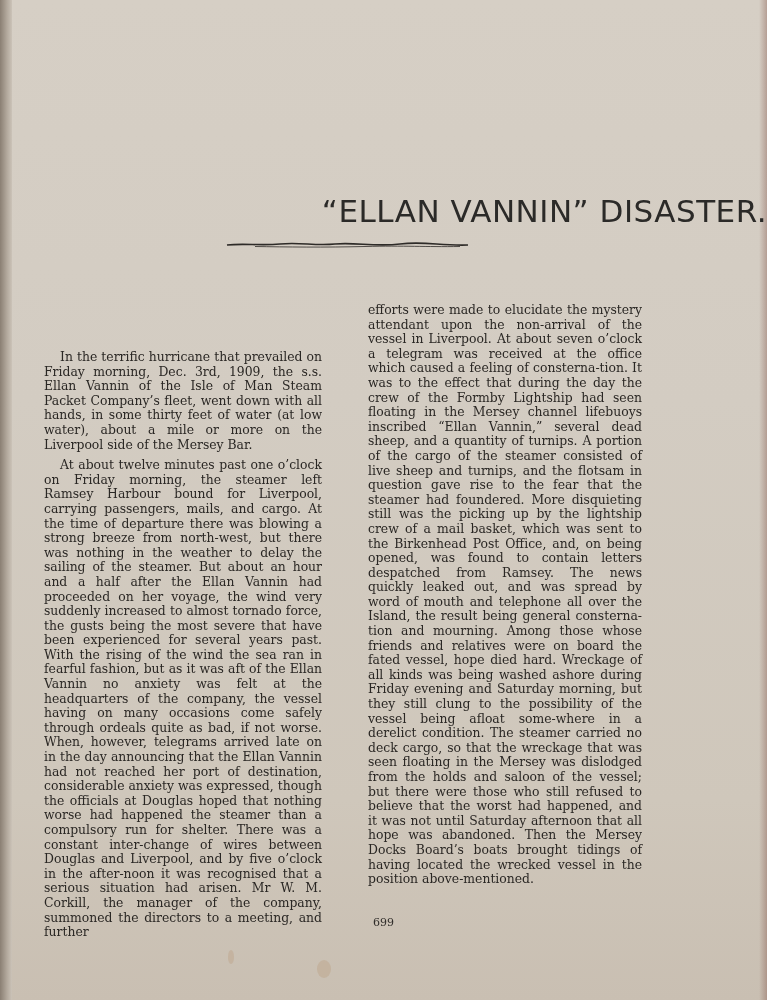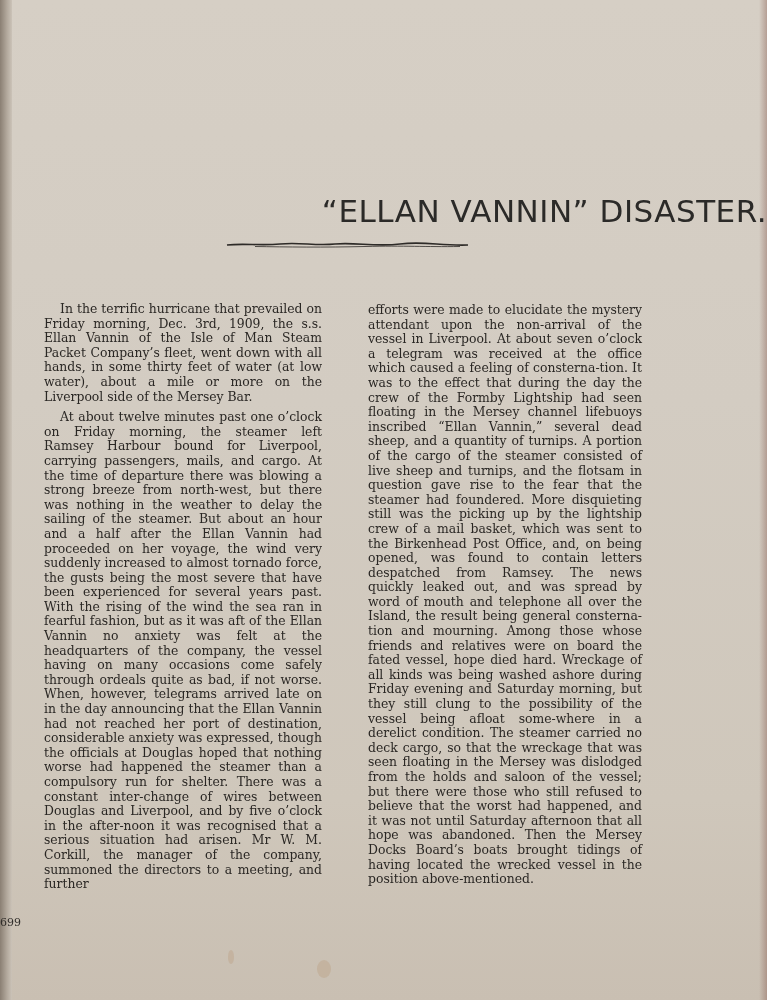--- a/index.html
+++ b/index.html
@@ -62,40 +62,41 @@
       font-family: "DejaVu Serif", serif;
       font-size: 12.4px;
       line-height: 14.6px;
       color: #2a2724;
       text-align: justify;
       hyphens: manual;
     }
     .col-left {
       left: 44px;
       width: 278px;
+      margin-top: 48px;
     }
     .col-right {
       left: 362px;
       width: 280px;
       top: 303px;
     }
     .column p {
       margin: 0 0 6px 0;
       text-indent: 16px;
     }
     .col-right p {
       text-indent: 0;
       margin-left: 6px;
     }
     .page-number {
       position: absolute;
       left: 0;
       width: 767px;
       top: 916px;
-      text-align: left;
+      text-align: center;
       font-family: "DejaVu Serif", serif;
       font-size: 11px;
       color: #2f2c29;
     }
     .stain {
       position: absolute;
       border-radius: 50%;
       background: rgba(180, 140, 100, 0.25);
     }
   </style>

